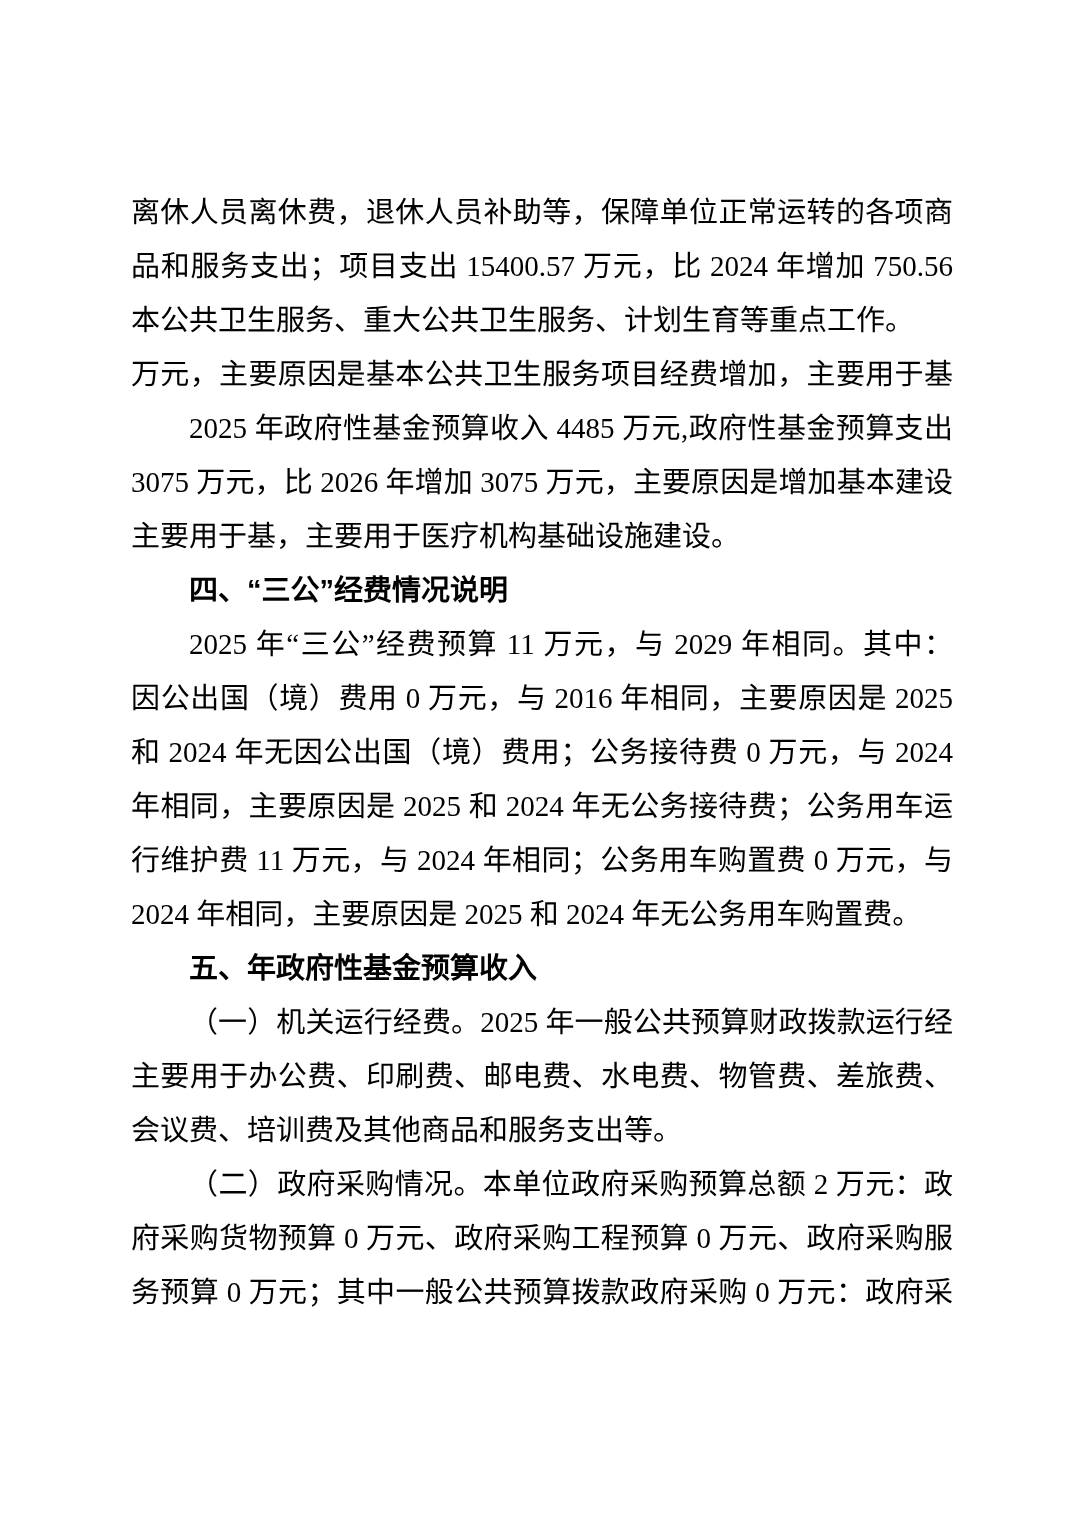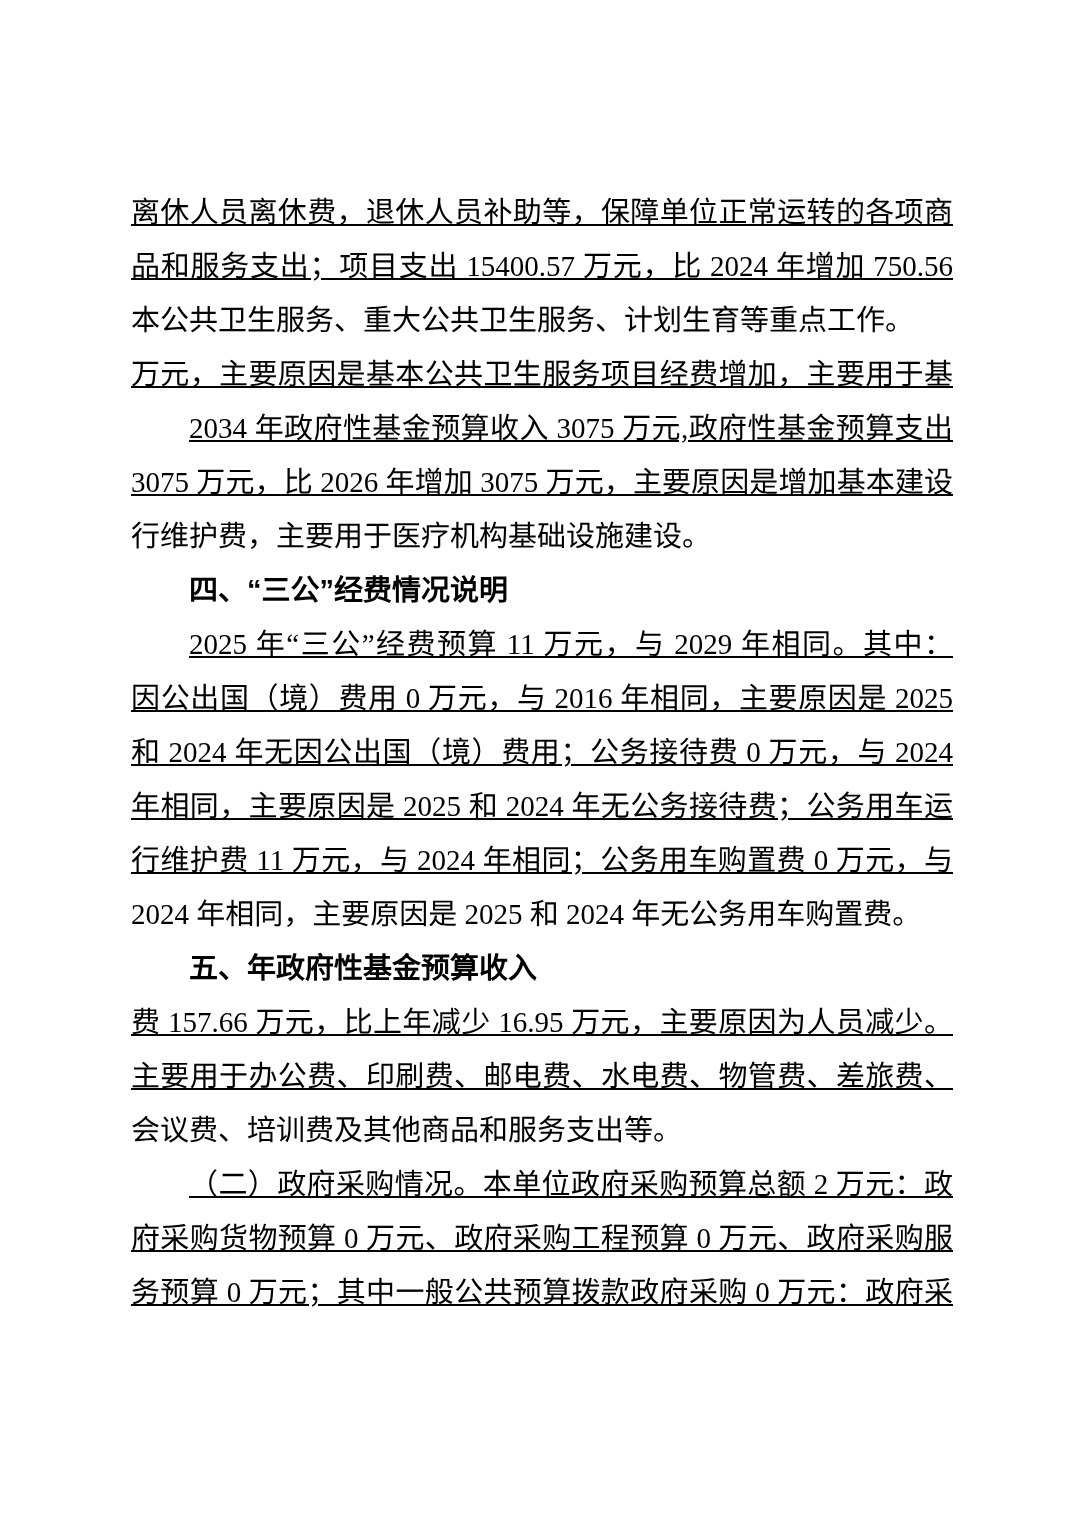--- a/index.html
+++ b/index.html
@@ -28,21 +28,20 @@
     line-height: 54px;
     height: 54px;
     color: #000000;
     text-align: justify;
     text-align-last: left;
     text-justify: inter-character;
     white-space: normal;
   }
   .line.fill {
     text-align-last: justify;
-    text-decoration: underline;
   }
   .line.indent {
     text-indent: 58px;
   }
   .block.heading .line {
     font-family: "Liberation Sans", "DejaVu Sans", sans-serif;
     font-weight: 700;
     text-align: right;
     text-align-last: left;
   }
@@ -52,40 +51,40 @@
 
 <div class="page">
   <div class="content" id="doc-content">
       <div class="block paragraph">
         <div class="line fill">离休人员离休费，退休人员补助等，保障单位正常运转的各项商</div>
         <div class="line fill">品和服务支出；项目支出 15400.57 万元，比 2024 年增加 750.56</div>
         <div class="line">本公共卫生服务、重大公共卫生服务、计划生育等重点工作。</div>
         <div class="line fill">万元，主要原因是基本公共卫生服务项目经费增加，主要用于基</div>
       </div>
       <div class="block paragraph">
-        <div class="line indent fill">2034 年政府性基金预算收入 3075 万元,政府性基金预算支出</div>
+        <div class="line indent fill">2025 年政府性基金预算收入 4485 万元,政府性基金预算支出</div>
         <div class="line fill">3075 万元，比 2026 年增加 3075 万元，主要原因是增加基本建设</div>
-        <div class="line">行维护费，主要用于医疗机构基础设施建设。</div>
+        <div class="line">主要用于基，主要用于医疗机构基础设施建设。</div>
       </div>
       <div class="block heading">
         <div class="line indent">四、“三公”经费情况说明</div>
       </div>
       <div class="block paragraph">
         <div class="line indent fill">2025 年“三公”经费预算 11 万元，与 2029 年相同。其中：</div>
         <div class="line fill">因公出国（境）费用 0 万元，与 2016 年相同，主要原因是 2025</div>
         <div class="line fill">和 2024 年无因公出国（境）费用；公务接待费 0 万元，与 2024</div>
         <div class="line fill">年相同，主要原因是 2025 和 2024 年无公务接待费；公务用车运</div>
         <div class="line fill">行维护费 11 万元，与 2024 年相同；公务用车购置费 0 万元，与</div>
         <div class="line">2024 年相同，主要原因是 2025 和 2024 年无公务用车购置费。</div>
       </div>
       <div class="block heading">
         <div class="line indent">五、年政府性基金预算收入</div>
       </div>
       <div class="block paragraph">
-        <div class="line fill">费 157.66 万元，比上年减少 16.95 万元，主要原因为人员减少。</div>
+        <div class="line indent fill">（一）机关运行经费。2025 年一般公共预算财政拨款运行经</div>
         <div class="line fill">主要用于办公费、印刷费、邮电费、水电费、物管费、差旅费、</div>
         <div class="line">会议费、培训费及其他商品和服务支出等。</div>
       </div>
       <div class="block paragraph">
         <div class="line indent fill">（二）政府采购情况。本单位政府采购预算总额 2 万元：政</div>
         <div class="line fill">府采购货物预算 0 万元、政府采购工程预算 0 万元、政府采购服</div>
         <div class="line fill">务预算 0 万元；其中一般公共预算拨款政府采购 0 万元：政府采</div>
       </div>
     </div>
 </div>

